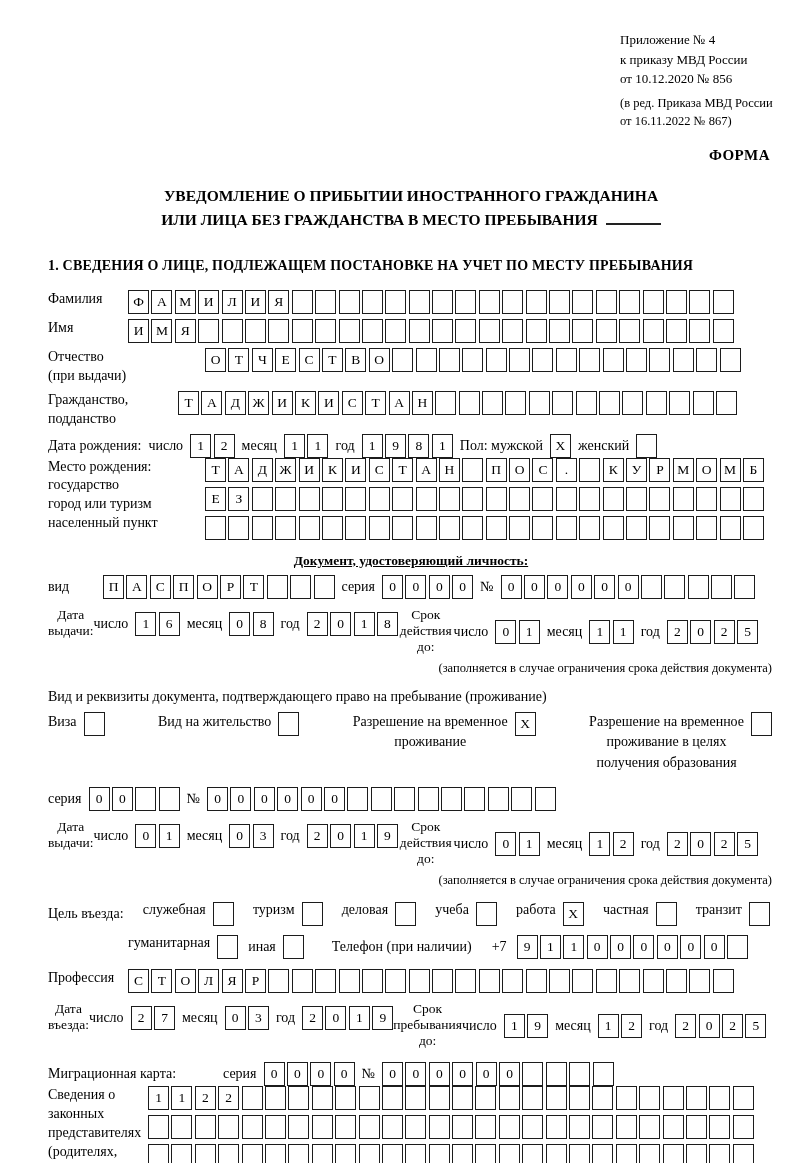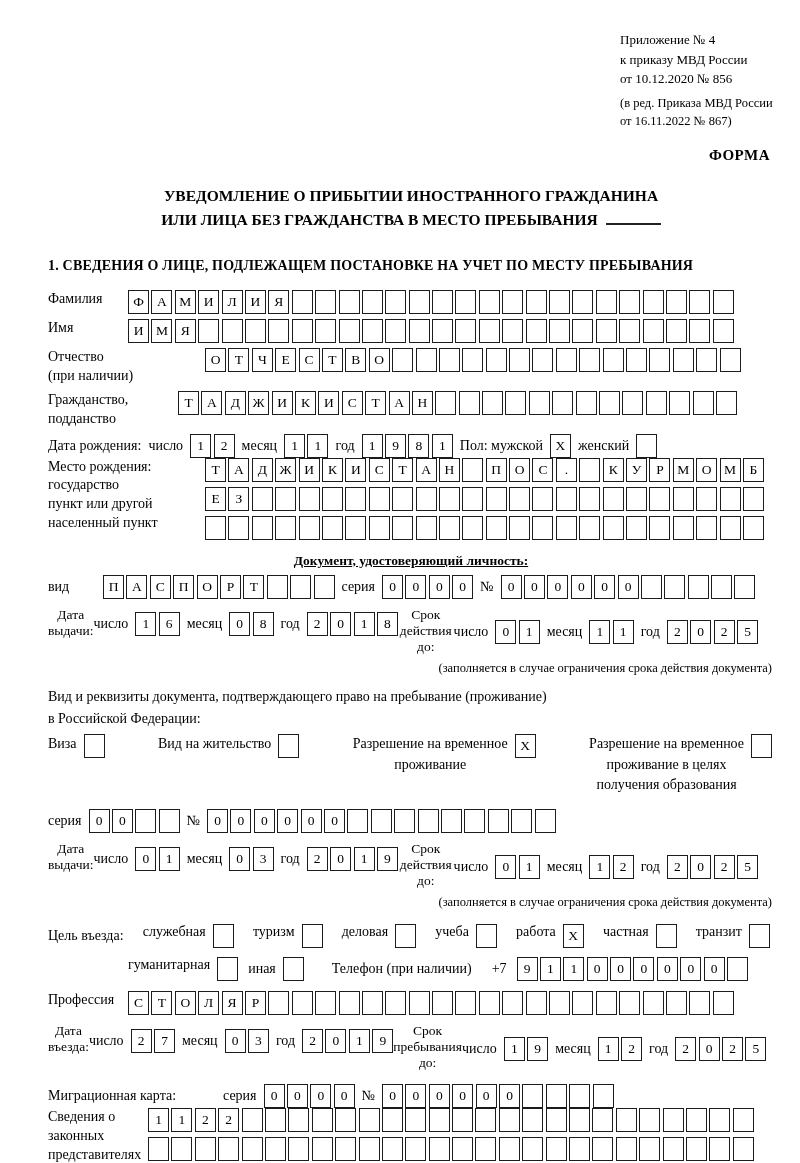--- a/index.html
+++ b/index.html
@@ -139,21 +139,21 @@
         <span class="cell"></span>
         <span class="cell"></span>
         <span class="cell"></span>
         <span class="cell"></span>
         <span class="cell"></span>
       </div>
   </div>
 
   <div class="frow">
     <div class="flabel w157 preline">Отчество
-(при наличии)</div>
+(при выдачи)</div>
     <div class="boxes">
         <span class="cell">О</span>
         <span class="cell">Т</span>
         <span class="cell">Ч</span>
         <span class="cell">Е</span>
         <span class="cell">С</span>
         <span class="cell">Т</span>
         <span class="cell">В</span>
         <span class="cell">О</span>
         <span class="cell"></span>
@@ -230,21 +230,21 @@
       </span>
     <span class="lbl">женский</span>
     <span class="boxes">
         <span class="cell"></span>
       </span>
   </div>
 
   <div class="frow mt6">
     <div class="flabel w157 preline">Место рождения:
 государство
-пункт или другой
+город или туризм
 населенный пункт</div>
     <div class="stack">
       <div class="boxes">
           <span class="cell">Т</span>
           <span class="cell">А</span>
           <span class="cell">Д</span>
           <span class="cell">Ж</span>
           <span class="cell">И</span>
           <span class="cell">К</span>
           <span class="cell">И</span>
@@ -402,21 +402,20 @@
             <span class="cell">2</span>
             <span class="cell">5</span>
           </span>
       </div>
     </div>
   </div>
   <div class="note-right">(заполняется в случае ограничения срока действия документа)</div>
 
   <div class="para">
     <div>Вид и реквизиты документа, подтверждающего право на пребывание (проживание)</div>
-    <div>в Российской Федерации:</div>
   </div>
 
   <div class="opts-row">
     <span class="opt">
       <span class="opt-label">Виза</span>
       <span class="boxes">
           <span class="cell"></span>
         </span>
     </span>
     <span class="grow"></span>

